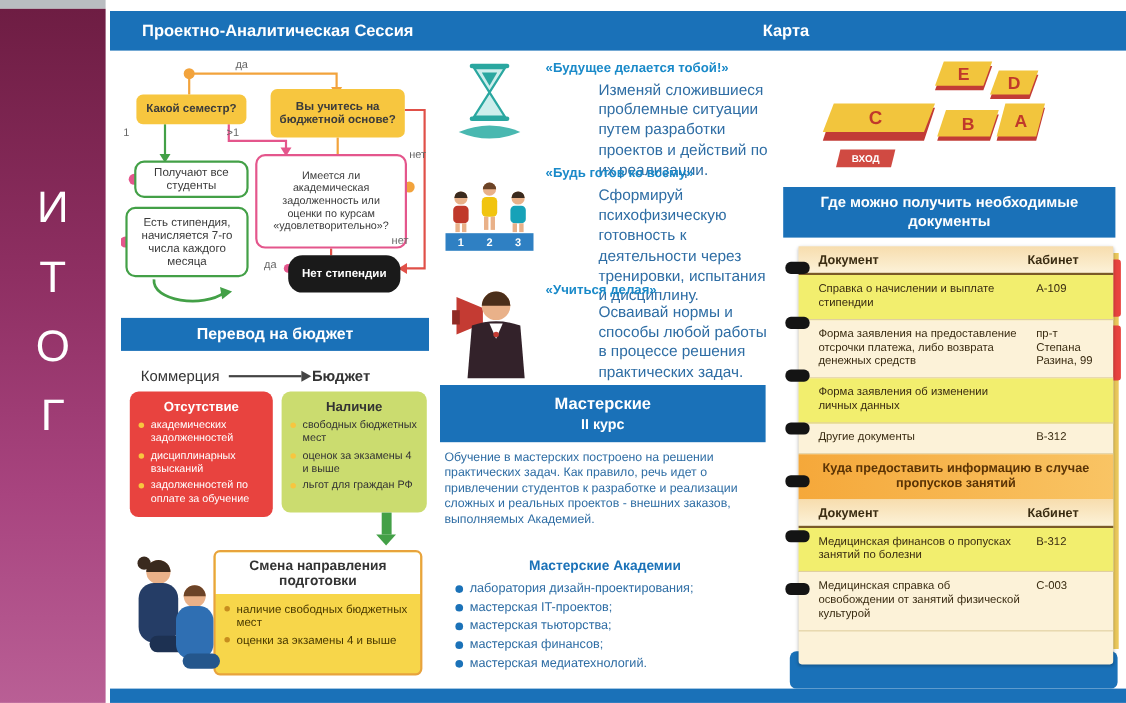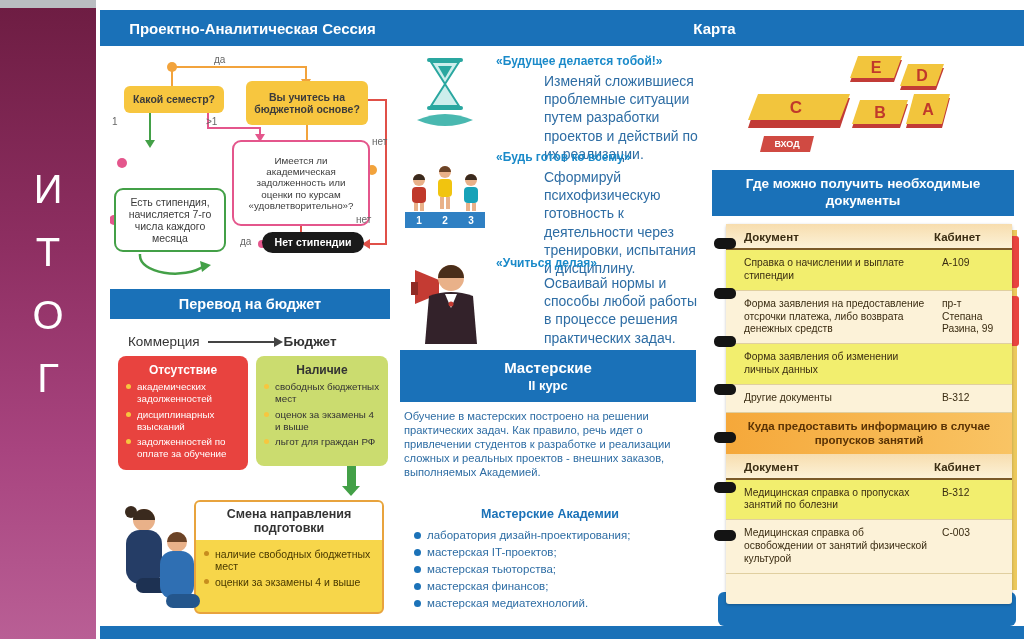--- a/index.html
+++ b/index.html
@@ -167,26 +167,27 @@
       <circle cx="12" cy="113" r="5" fill="#e4568c"></circle>
       <circle cx="4" cy="170" r="5" fill="#e4568c"></circle>
       <circle cx="262" cy="120" r="5" fill="#f2a33c"></circle>
       <circle cx="152" cy="194" r="4" fill="#e4568c"></circle>
     </svg>
     <span class="fc-label" style="left:104px; top:4px;">да</span>
     <div class="fc-box fc-yellow" style="left:14px; top:36px; width:100px; height:27px;">Какой семестр?</div>
     <div class="fc-box fc-yellow" style="left:136px; top:31px; width:122px; height:44px;">Вы учитесь на бюджетной основе?</div>
     <span class="fc-label" style="left:2px; top:66px;">1</span>
     <span class="fc-label" style="left:96px; top:66px;">&gt;1</span>
+    <div class="fc-box fc-green" style="left:12px; top:96px; width:104px; height:34px;">Получают все студенты</div>
     <div class="fc-box fc-pink" style="left:122px; top:90px; width:138px; height:86px;">Имеется ли академическая задолженность или оценки по курсам «удовлетворительно»?</div>
     <span class="fc-label" style="left:262px; top:86px;">нет</span>
     <div class="fc-box fc-green" style="left:4px; top:138px; width:112px; height:64px;">Есть стипендия, начисляется 7-го числа каждого месяца</div>
     <span class="fc-label" style="left:246px; top:164px;">нет</span>
     <span class="fc-label" style="left:130px; top:186px;">да</span>
-    <div class="fc-box fc-black" style="left:152px; top:182px; width:102px; height:21px;">Нет стипендии</div>
+    <div class="fc-box fc-black" style="left:152px; top:182px; width:102px; height:34px;">Нет стипендии</div>
   </div>
 
   <div class="transfer-bar">Перевод на бюджет</div>
 
   <div class="commerce-row">
     <span>Коммерция</span>
     <span class="arrow-right"></span>
     <span style="font-weight:bold;text-align:center;">Бюджет</span>
   </div>
 
@@ -372,21 +373,21 @@
     </div>
 
     <div class="section2-band">Куда предоставить информацию в случае пропусков занятий</div>
 
     <div class="header-row">
       <div class="h-doc">Документ</div>
       <div class="h-cab">Кабинет</div>
     </div>
 
     <div class="d-row hl">
-      <div class="d-doc">Медицинская справка о пропусках занятий по болезни</div>
+      <div class="d-doc">Медицинская финансов о пропусках занятий по болезни</div>
       <div class="d-cab">В-312</div>
     </div>
     <div class="d-row">
       <div class="d-doc">Медицинская справка об освобождении от занятий физической культурой</div>
       <div class="d-cab">С-003</div>
     </div>
   </div>
 
   <div class="bottom-band"></div>
 

